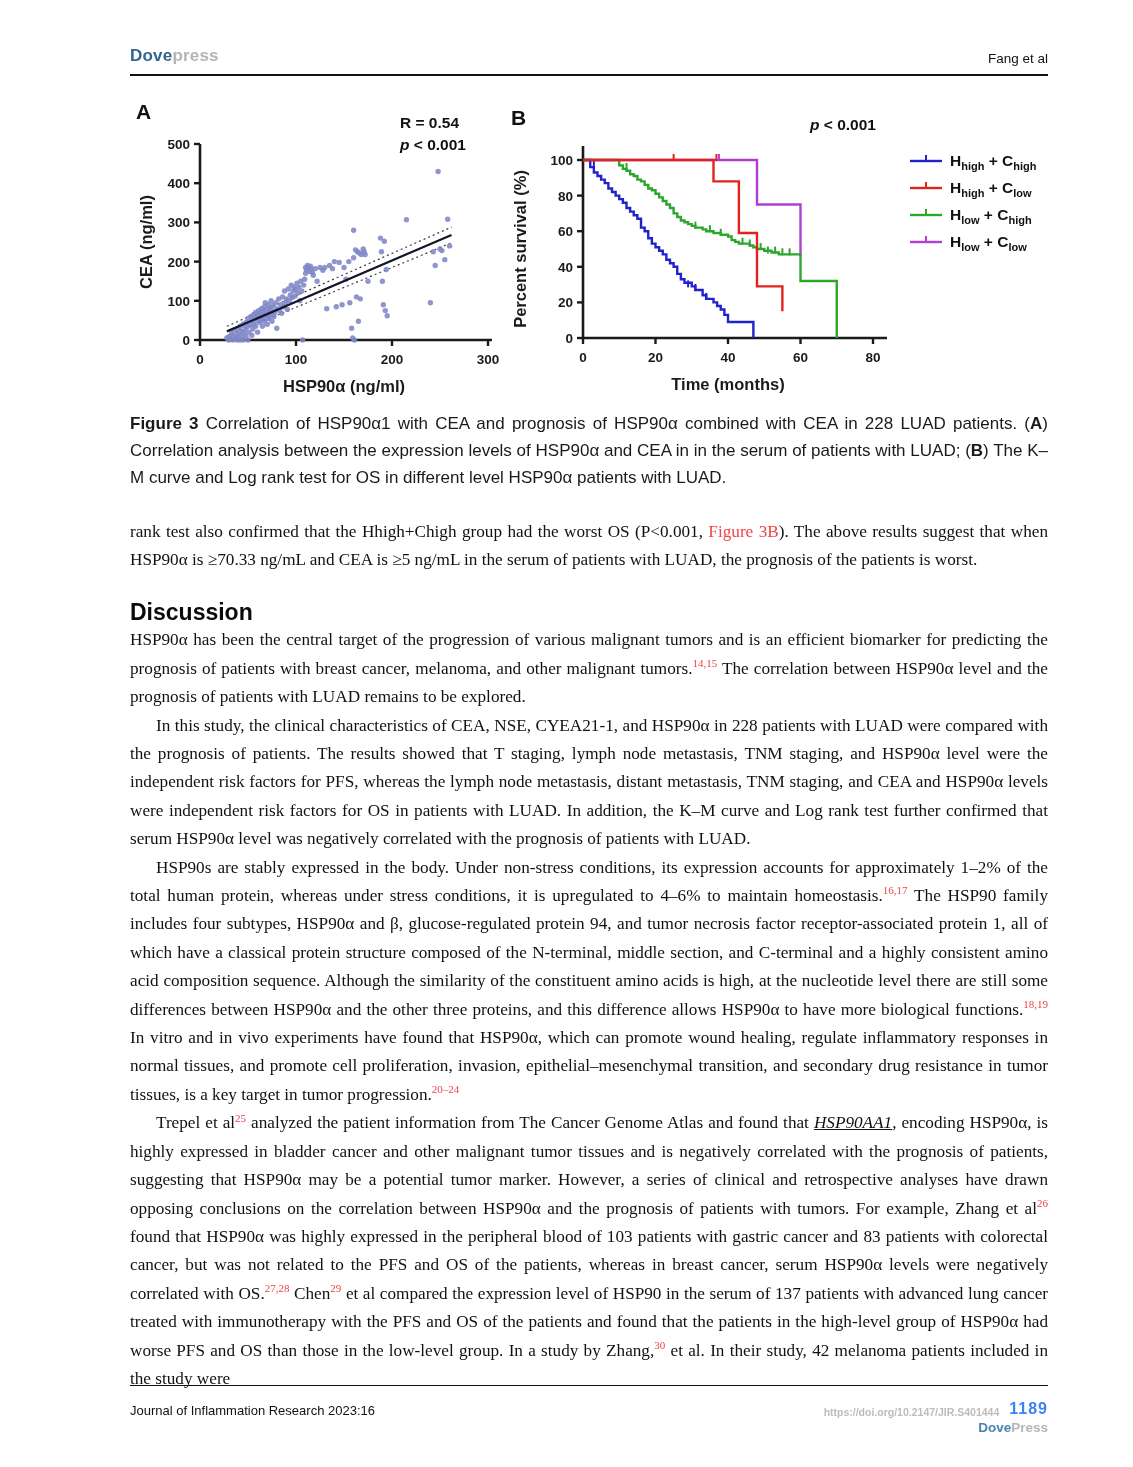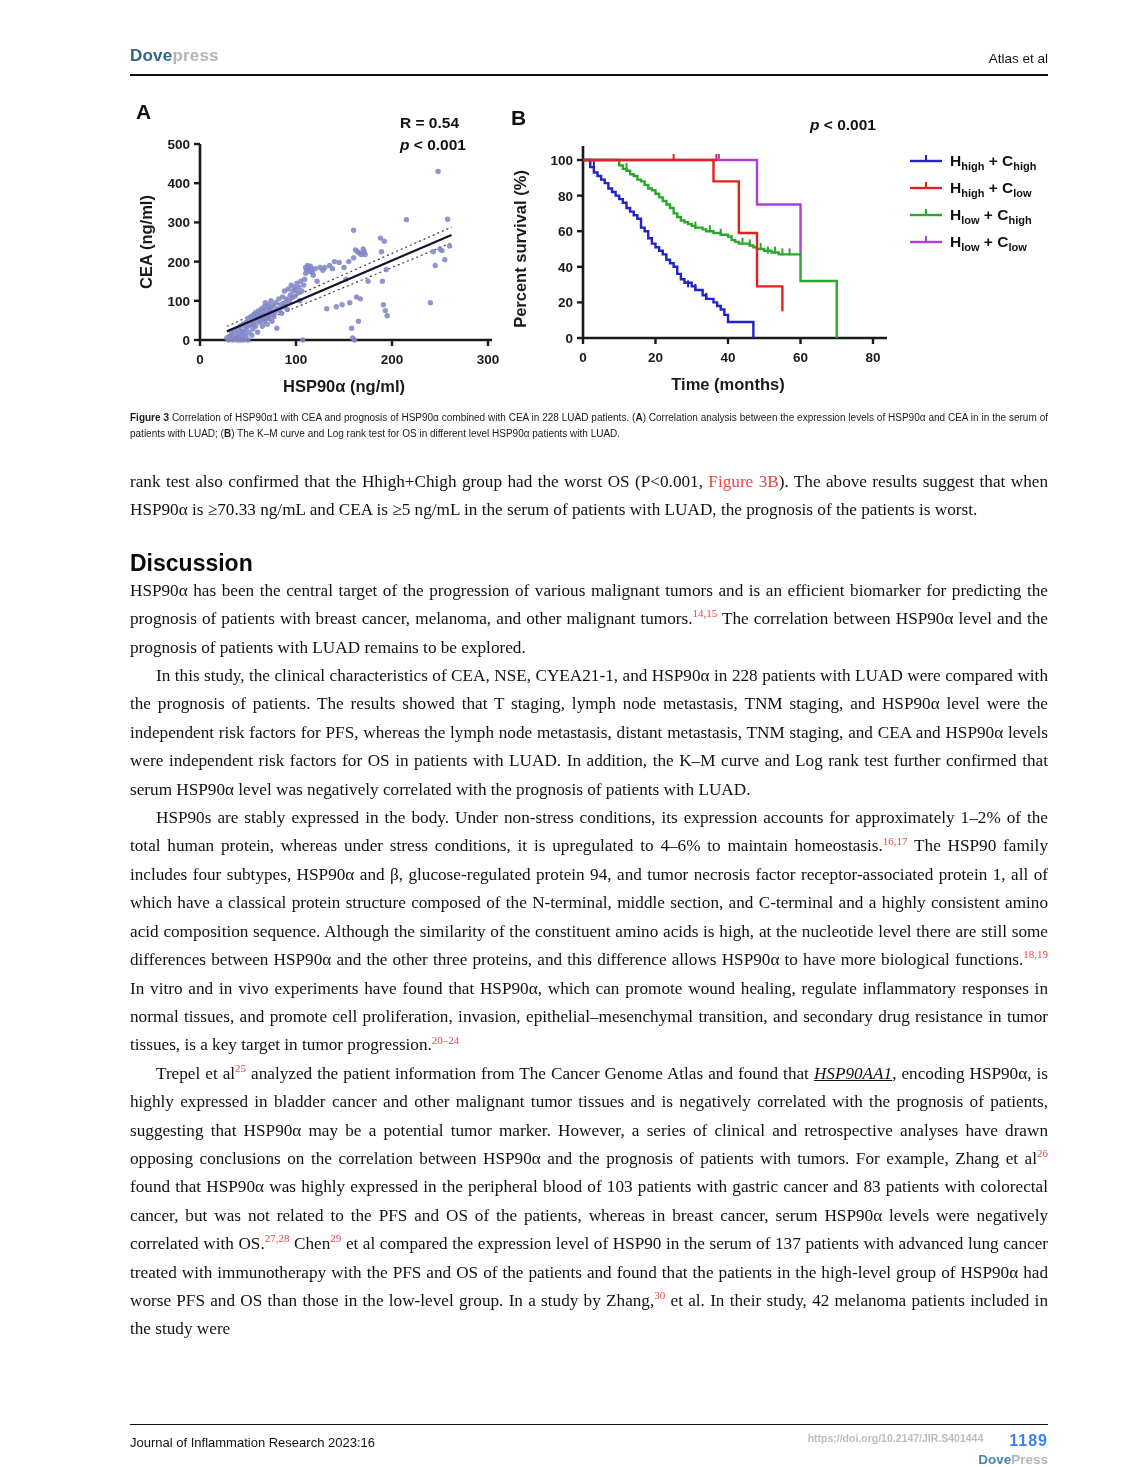--- a/index.html
+++ b/index.html
@@ -11,50 +11,50 @@
   .logo .press { color:#b5b5b5; font-weight:bold; }
   .running-head { font-family:"Liberation Sans", sans-serif; font-size:13.5px; color:#111; }
   .content { position:absolute; top:80px; left:130px; right:85px; }
   .figure-row { position:relative; margin-top:20px; height:298px; }
   .panel-label { position:absolute; font-family:"Liberation Sans", sans-serif; font-weight:bold; font-size:21px; color:#111; }
   #labelA { left:6px; top:0px; }
   #labelB { left:381px; top:6px; }
   .chart-svg { position:absolute; top:0; }
   #chartA { left:4px; }
   #chartB { left:378px; }
-  .caption { margin-top:12px; font-family:"Liberation Sans", sans-serif; font-size:10px; line-height:1.6; color:#1a1a1a; text-align:justify; }
+  .caption { margin-top:12px; font-family:"Liberation Sans", sans-serif; font-size:17px; line-height:1.6; color:#1a1a1a; text-align:justify; }
   .caption .b { font-weight:bold; }
   .lead-p { margin-top:26px; }
   .body-p { font-size:17.2px; line-height:28.4px; color:#111; text-align:justify; }
   .body-p.indent { text-indent:26px; }
   .discussion-title { margin-top:25px; font-family:"Liberation Sans", sans-serif; font-weight:bold; font-size:23px; color:#0a0a0a; }
   sup { font-size:11px; line-height:0;margin-top:36px; }
   .ref { color:#ef4444; }
   .i { font-style:italic;text-decoration:underline; }
   .b { font-weight:bold; }
-  .footer { position:absolute; top:1424px; left:130px; right:85px; border-top:1.8px solid #111; padding-top:7px; display:flex; justify-content:space-between; align-items:flex-start; }
+  .footer { position:absolute; top:1385px; left:130px; right:85px; border-top:1.8px solid #111; padding-top:14px; display:flex; justify-content:space-between; align-items:flex-start; }
   .footer-left { font-family:"Liberation Sans", sans-serif; font-size:13px; color:#111; padding-top:3px; }
   .footer-right { text-align:right; }
-  .doi-row { display:flex; align-items:flex-start; justify-content:flex-end; gap:26px; }
+  .doi-row { display:flex; align-items:flex-end; justify-content:flex-end; gap:10px; }
   .doi { font-family:"Liberation Sans", sans-serif; font-size:10.5px; font-weight:bold; color:#bcbcbc; }
   .page-num { font-family:"Liberation Sans", sans-serif; font-size:16px; font-weight:bold; color:#3b82f6; letter-spacing:1px; }
   .footer-logo { font-family:"Liberation Sans", sans-serif; font-size:13.5px; font-weight:bold; margin-top:2px; }
   .footer-logo .dove { color:#4a85ad; }
   .footer-logo .press { color:#b5b5b5; }
 </style>
 </head>
 <body>
 
 <div class="page">
 
   <div class="header">
     <div class="logo">
       <span class="dove">Dove</span><span class="press">press</span>
     </div>
-    <div class="running-head">Atlas et al</div>
+    <div class="running-head">Fang et al</div>
   </div>
 
   <div class="content">
 
     <div class="figure-row">
       <div class="panel-label" id="labelA">A</div>
       <div class="panel-label" id="labelB">B</div>
       <svg id="chartA" class="chart-svg" width="365" height="295" viewBox="0 0 365 295">
           <line x1="66" y1="44" x2="66" y2="240" stroke="#1a1a1a" stroke-width="2.6"></line>
           <line x1="66" y1="240" x2="358" y2="240" stroke="#1a1a1a" stroke-width="2.6"></line>

